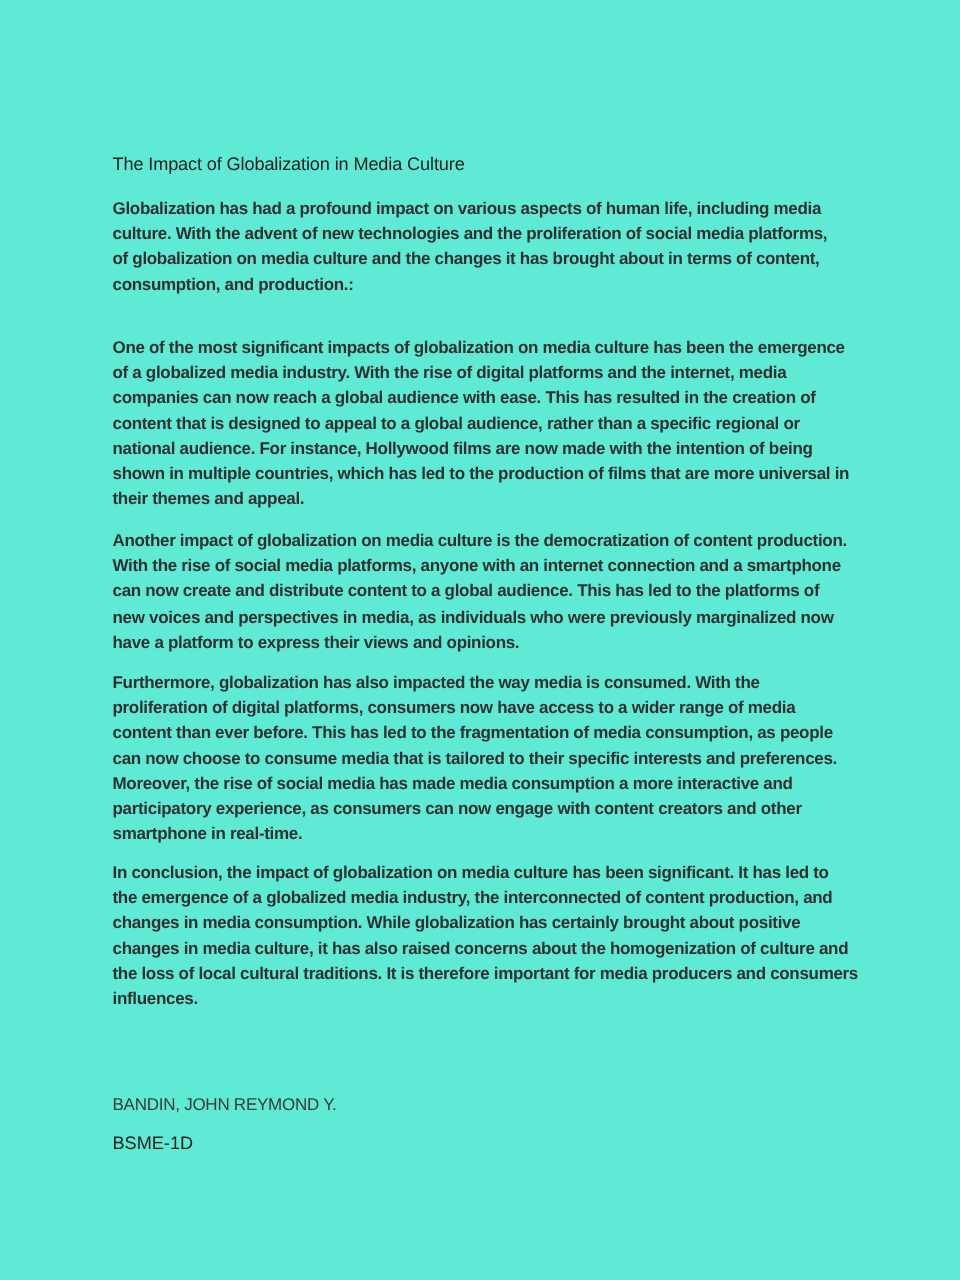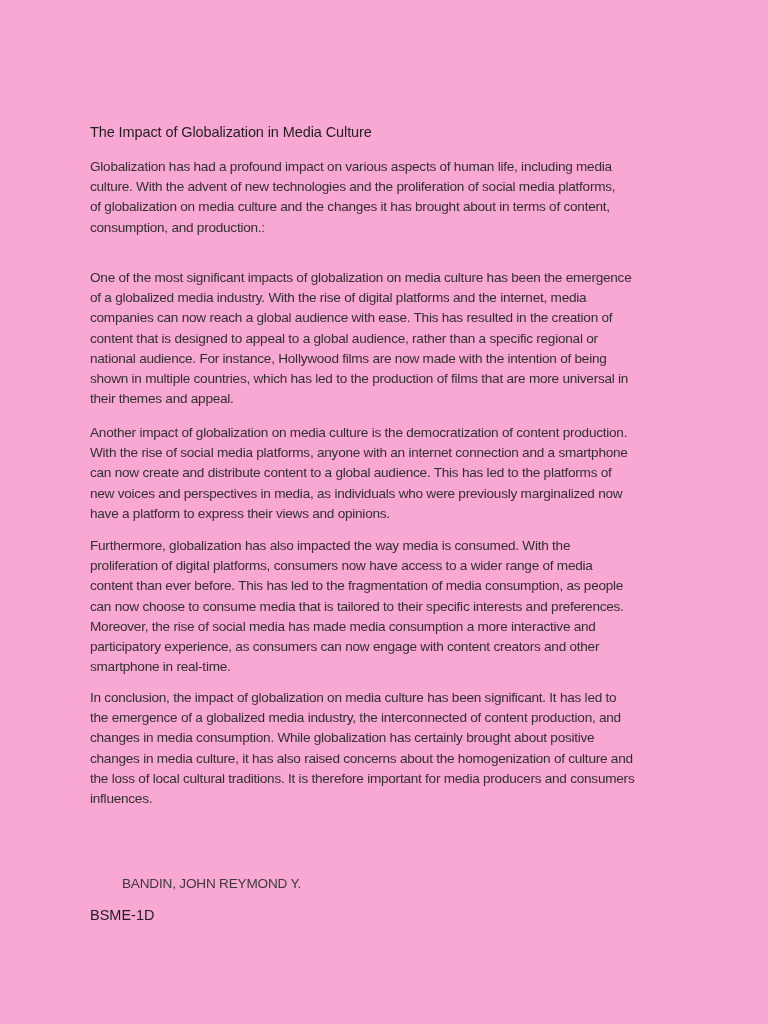--- a/index.html
+++ b/index.html
@@ -12,21 +12,21 @@
       height: 1024px;
       position: relative;
       overflow: hidden;
       font-family: "Liberation Sans", "DejaVu Sans", sans-serif;
       color: #2a2a2a;
     }
     .page {
       position: absolute;
       left: 0; top: 0;
       width: 768px; height: 1024px;
-      background: #f9a8d4;
+      background: #5eead4;
     }
     .title {
       position: absolute;
       left: 90px;
       top: 124px;
       font-size: 14.5px;
       color: #1e1e1e;
       white-space: nowrap;
       letter-spacing: -0.1px;
     }
@@ -36,35 +36,35 @@
       width: 620px;
     }
     .line {
       display: block;
       height: 20.2px;
       line-height: 20.2px;
       font-size: 13.6px;
       white-space: nowrap;
       color: #303030;
       letter-spacing: -0.25px;
+      font-weight: bold;
     }
     .p1 { top: 157px; }
     .p2 { top: 268px; }
     .p3 { top: 423px; }
     .p4 { top: 536px; }
     .p5 { top: 688px; }
     .author {
       position: absolute;
       left: 90px;
       top: 876px;
       font-size: 13.6px;
       color: #3a3a3a;
       white-space: nowrap;
       letter-spacing: -0.2px;
-      margin-left: 32px;
     }
     .section {
       position: absolute;
       left: 90px;
       top: 907px;
       font-size: 14.5px;
       color: #1e1e1e;
       white-space: nowrap;
     }
   </style>

